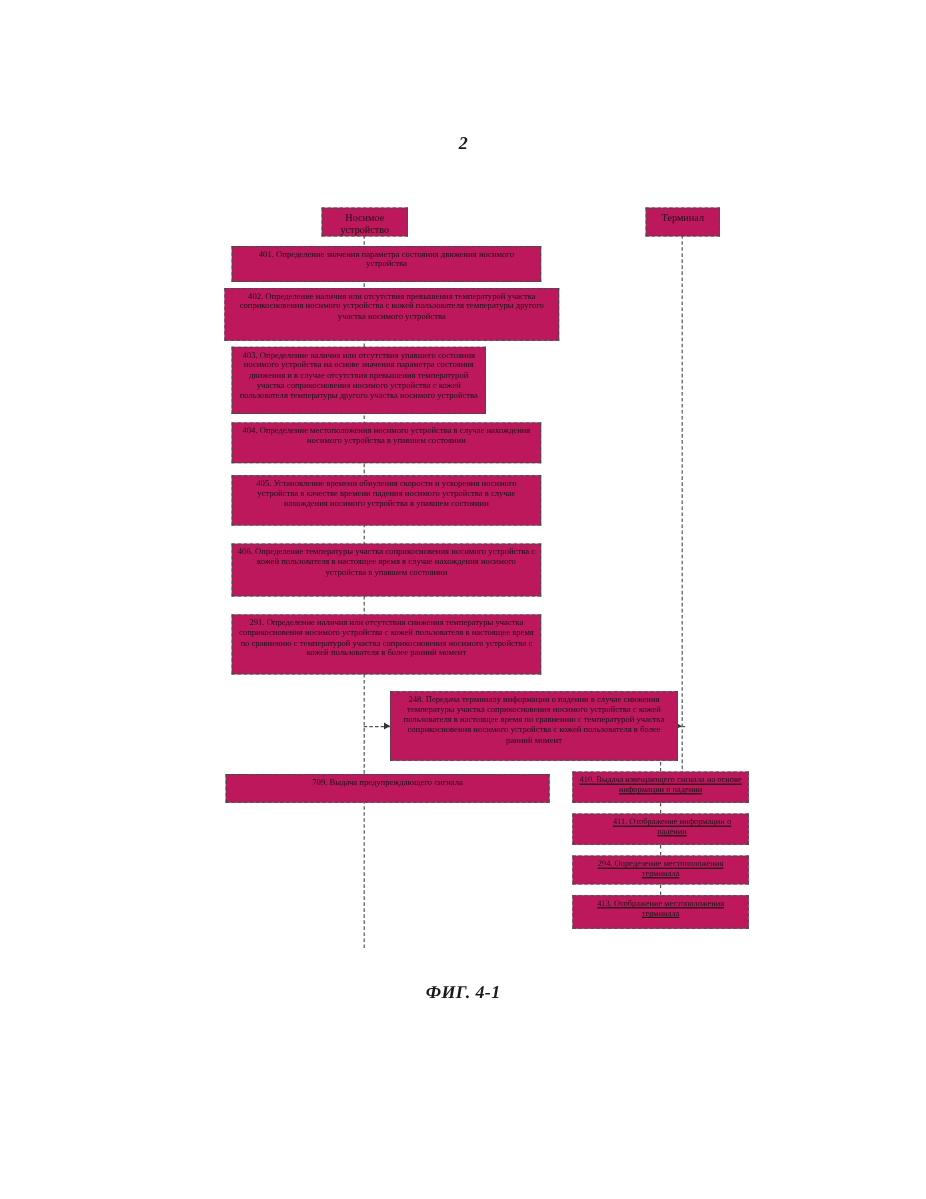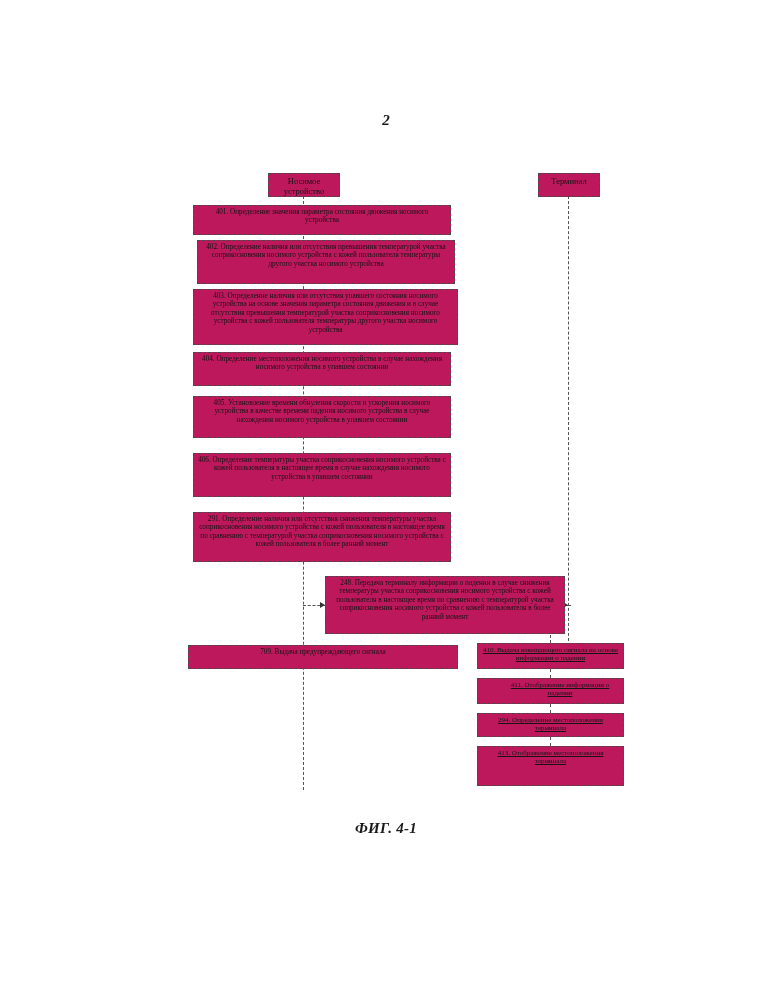--- a/index.html
+++ b/index.html
@@ -119,25 +119,25 @@
 </div>
 
 <div class="box actor-box" style="left:538px; top:173px; width:62px; height:24px;">
   <span class="box-inner">Терминал</span>
 </div>
 
 <div class="box step-box" style="left:193px; top:205px; width:258px; height:30px;">
   <span class="box-inner">401. Определение значения параметра состояния движения носимого устройства</span>
 </div>
 
-<div class="box step-box" style="left:197px; top:240px; width:258px; height:44px;">
+<div class="box step-box" style="left:187px; top:240px; width:279px; height:44px;">
   <span class="box-inner">402. Определение наличия или отсутствия превышения температурой участка соприкосновения носимого устройства с кожей пользователя температуры другого участка носимого устройства</span>
 </div>
 
-<div class="box step-box" style="left:193px; top:289px; width:265px; height:56px;">
+<div class="box step-box" style="left:193px; top:289px; width:212px; height:56px;">
   <span class="box-inner">403. Определение наличия или отсутствия упавшего состояния носимого устройства на основе значения параметра состояния движения и в случае отсутствия превышения температурой участка соприкосновения носимого устройства с кожей пользователя температуры другого участка носимого устройства</span>
 </div>
 
 <div class="box step-box" style="left:193px; top:352px; width:258px; height:34px;">
   <span class="box-inner">404. Определение местоположения носимого устройства в случае нахождения носимого устройства в упавшем состоянии</span>
 </div>
 
 <div class="box step-box" style="left:193px; top:396px; width:258px; height:42px;">
   <span class="box-inner">405. Установление времени обнуления скорости и ускорения носимого устройства в качестве времени падения носимого устройства в случае нахождения носимого устройства в упавшем состоянии</span>
 </div>
@@ -163,21 +163,21 @@
 </div>
 
 <div class="box step-box small" style="left:477px; top:678px; width:147px; height:26px;padding-left:23px;">
   <span class="box-inner">411. Отображение информации о падении</span>
 </div>
 
 <div class="box step-box small" style="left:477px; top:713px; width:147px; height:24px;">
   <span class="box-inner">294. Определение местоположения терминала</span>
 </div>
 
-<div class="box step-box small" style="left:477px; top:746px; width:147px; height:40px;">
+<div class="box step-box small" style="left:477px; top:746px; width:147px; height:28px;">
   <span class="box-inner">413. Отображение местоположения терминала</span>
 </div>
 
 <div class="conn-h" style="left:303px; top:605px; width:22px;"></div>
 <div class="arrow-right" style="left:320px; top:602px;"></div>
 
 <div class="conn-h" style="left:565px; top:605px; width:6px;"></div>
 <div class="arrow-right" style="left:563px; top:602px;"></div>
 
 <div class="conn-v" style="left:550px; top:605px; height:38px;"></div>

